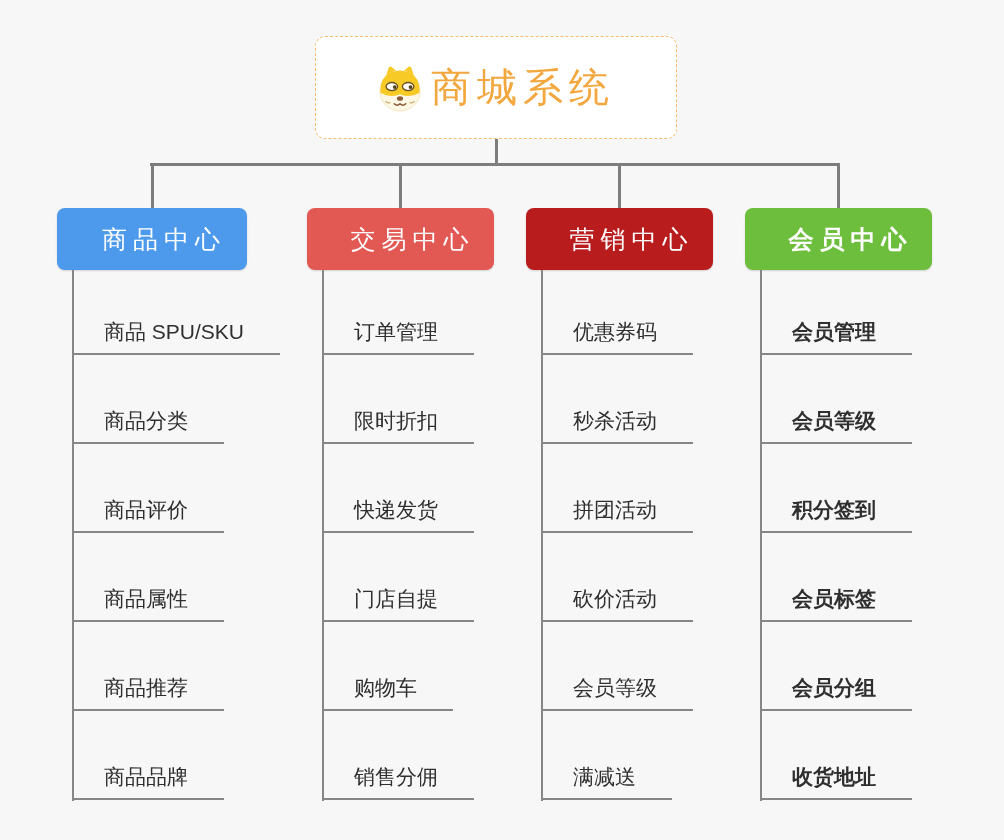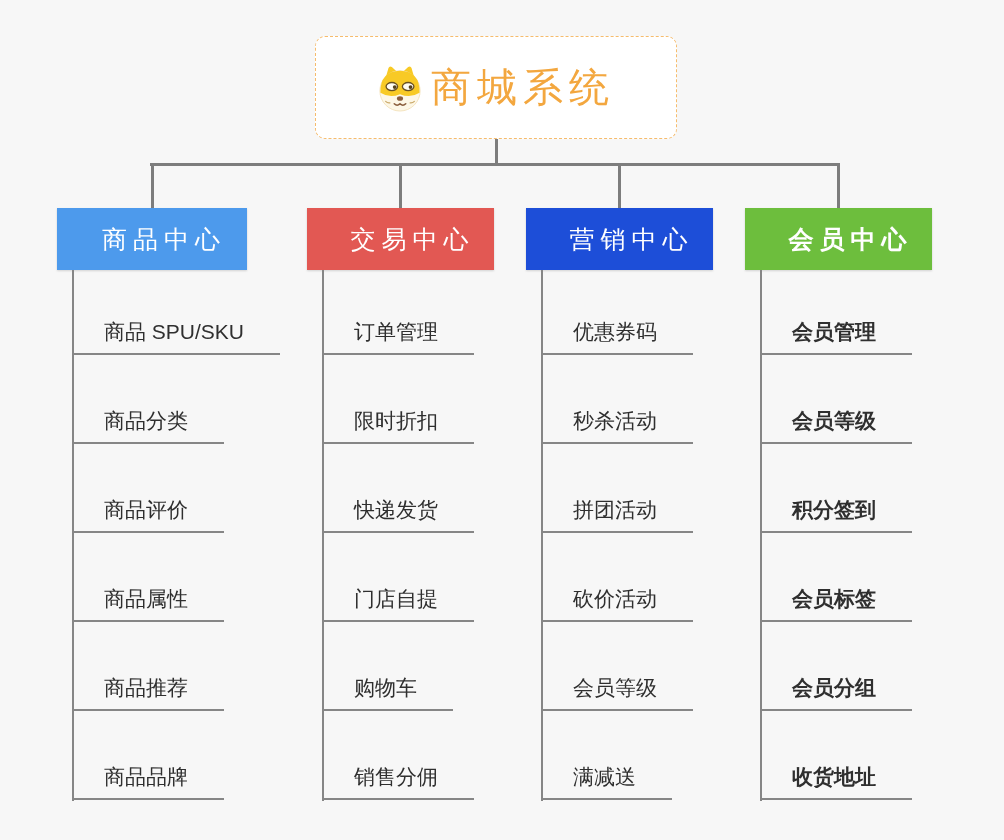--- a/index.html
+++ b/index.html
@@ -15,21 +15,21 @@
     background:#ffffff; border:1px dashed #f6bc6d; border-radius:10px;
     box-sizing:border-box; display:flex; align-items:center; justify-content:center; gap:2px;
   }
   .root-title {
     font-size:40px; color:#f3a73f; letter-spacing:6px; padding-left:6px; white-space:nowrap;
   }
   .dog { width:46px; height:48px; display:block; }
   
   .col { position:absolute; top:208px; }
   .branch-box {
-    height:62px; border-radius:0; box-sizing:border-box;
+    height:62px; border-radius:8px; box-sizing:border-box;
     display:flex; align-items:center; justify-content:center;
     color:#ffffff; font-size:25px; letter-spacing:6px; padding-left:24px;
     box-shadow:0 1px 2px rgba(0,0,0,0.15);
     white-space:nowrap;
   }
   .spine { position:absolute; left:15px; top:62px; width:2px; height:531px; background:#868686; }
   .items { position:absolute; left:15px; top:58px; display:flex; flex-direction:column; align-items:flex-start; }
   .item {
     height:89px; box-sizing:border-box;
     display:flex; align-items:flex-end;
@@ -123,21 +123,21 @@
       <div class="item">
           <span>购物车</span>
         </div>
       <div class="item">
           <span>销售分佣</span>
         </div>
     </div>
   </div>
 
   <div class="col" style="left:526px;">
-    <div class="branch-box" style="width: 187px; background: #1d4ed8;">
+    <div class="branch-box" style="width: 187px; background: #b91c1c;">
       <span>营销中心</span>
     </div>
     <div class="spine"></div>
     <div class="items">
       <div class="item">
           <span>优惠券码</span>
         </div>
       <div class="item">
           <span>秒杀活动</span>
         </div>

